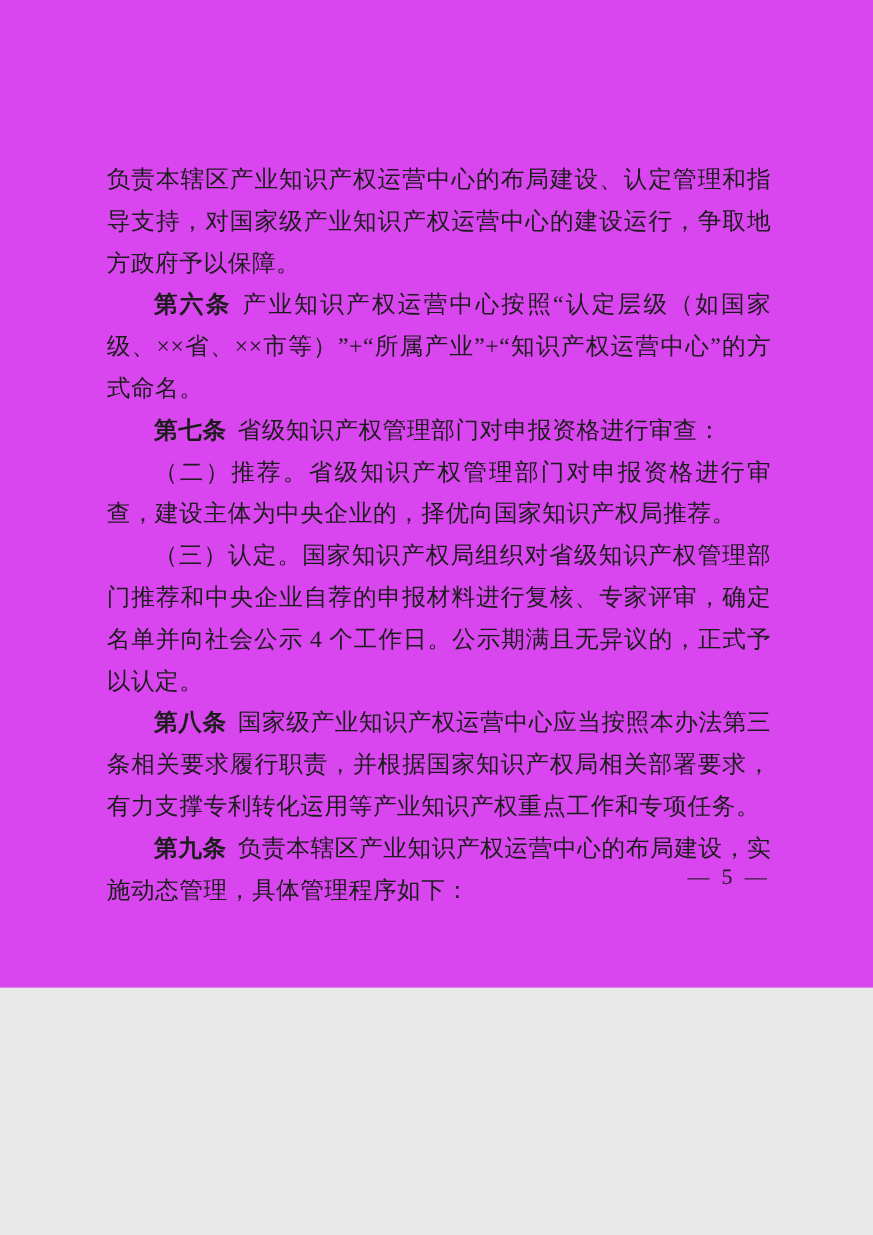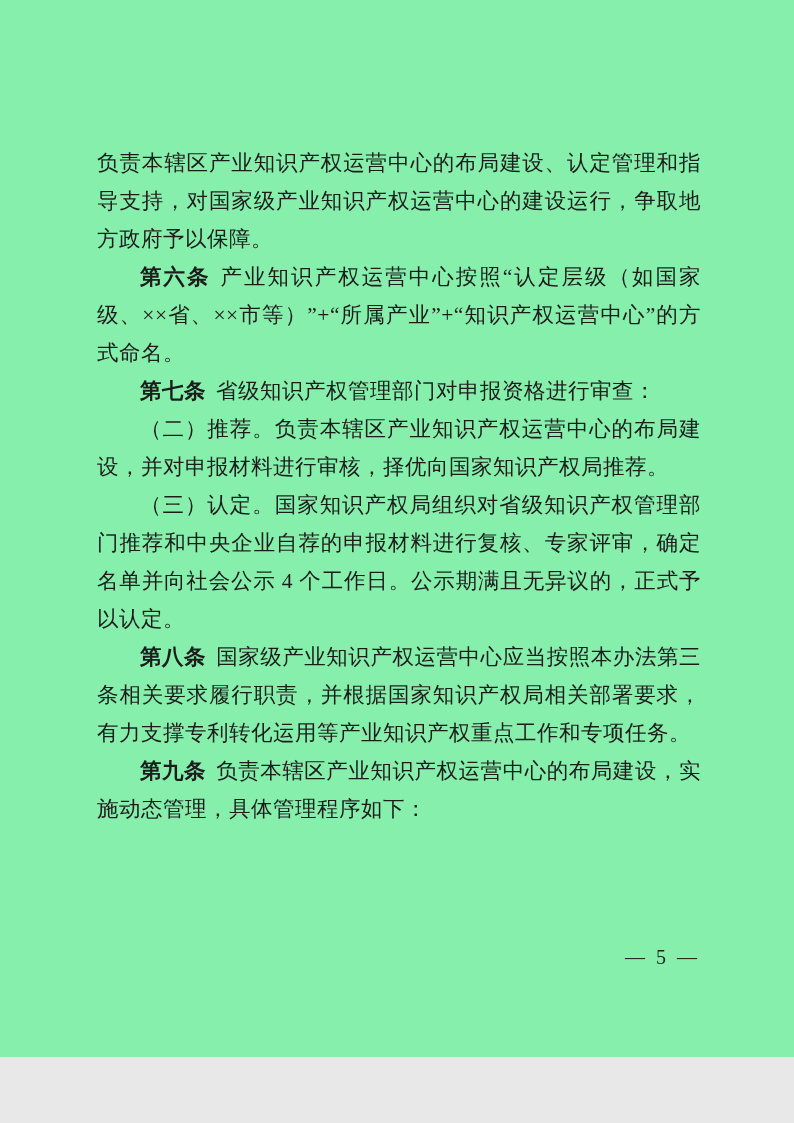--- a/index.html
+++ b/index.html
@@ -3,23 +3,23 @@
 <meta charset="utf-8">
 <style>
   html, body {
     margin: 0;
     padding: 0;
     background: #e8e8e8;
   }
   .page {
     position: relative;
     width: 794px;
-    height: 1057px;
+    height: 898px;
     margin: 0 auto;
-    background: #86efac;
+    background: #d946ef;
     overflow: hidden;
     font-family: "Liberation Serif", "DejaVu Serif", serif;
     color: #1c1c1c;
   }
   .body-text {
     position: absolute;
     left: 97px;
     top: 144px;
     width: 604px;
     font-size: 21.5px;
@@ -57,21 +57,21 @@
 
   <div class="body-text">
 
     <p class="para"><span>负责本辖区产业知识产权运营中心的布局建设、认定管理和指导支持，对国家级产业知识产权运营中心的建设运行，争取地方政府予以保障。</span></p>
 
     <p class="para indent"><span class="lead">第六条</span><span>产业知识产权运营中心按照“认定层级（如国家级、××省、××市等）”+“所属产业”+“知识产权运营中心”的方式命名。</span></p>
 
     <p class="para indent"><span class="lead">第七条</span><span>省级知识产权管理部门对申报资格进行审查：</span></p>
 
 
-    <p class="para indent"><span>（二）推荐。负责本辖区产业知识产权运营中心的布局建设，并对申报材料进行审核，择优向国家知识产权局推荐。</span></p>
+    <p class="para indent"><span>（二）推荐。省级知识产权管理部门对申报资格进行审查，建设主体为中央企业的，择优向国家知识产权局推荐。</span></p>
 
     <p class="para indent"><span>（三）认定。国家知识产权局组织对省级知识产权管理部门推荐和中央企业自荐的申报材料进行复核、专家评审，确定名单并向社会公示 4 个工作日。公示期满且无异议的，正式予以认定。</span></p>
 
     <p class="para indent"><span class="lead">第八条</span><span>国家级产业知识产权运营中心应当按照本办法第三条相关要求履行职责，并根据国家知识产权局相关部署要求，有力支撑专利转化运用等产业知识产权重点工作和专项任务。</span></p>
 
     <p class="para indent"><span class="lead">第九条</span><span>负责本辖区产业知识产权运营中心的布局建设，实施动态管理，具体管理程序如下：</span></p>
 
   </div>
 
   <div class="footer">

